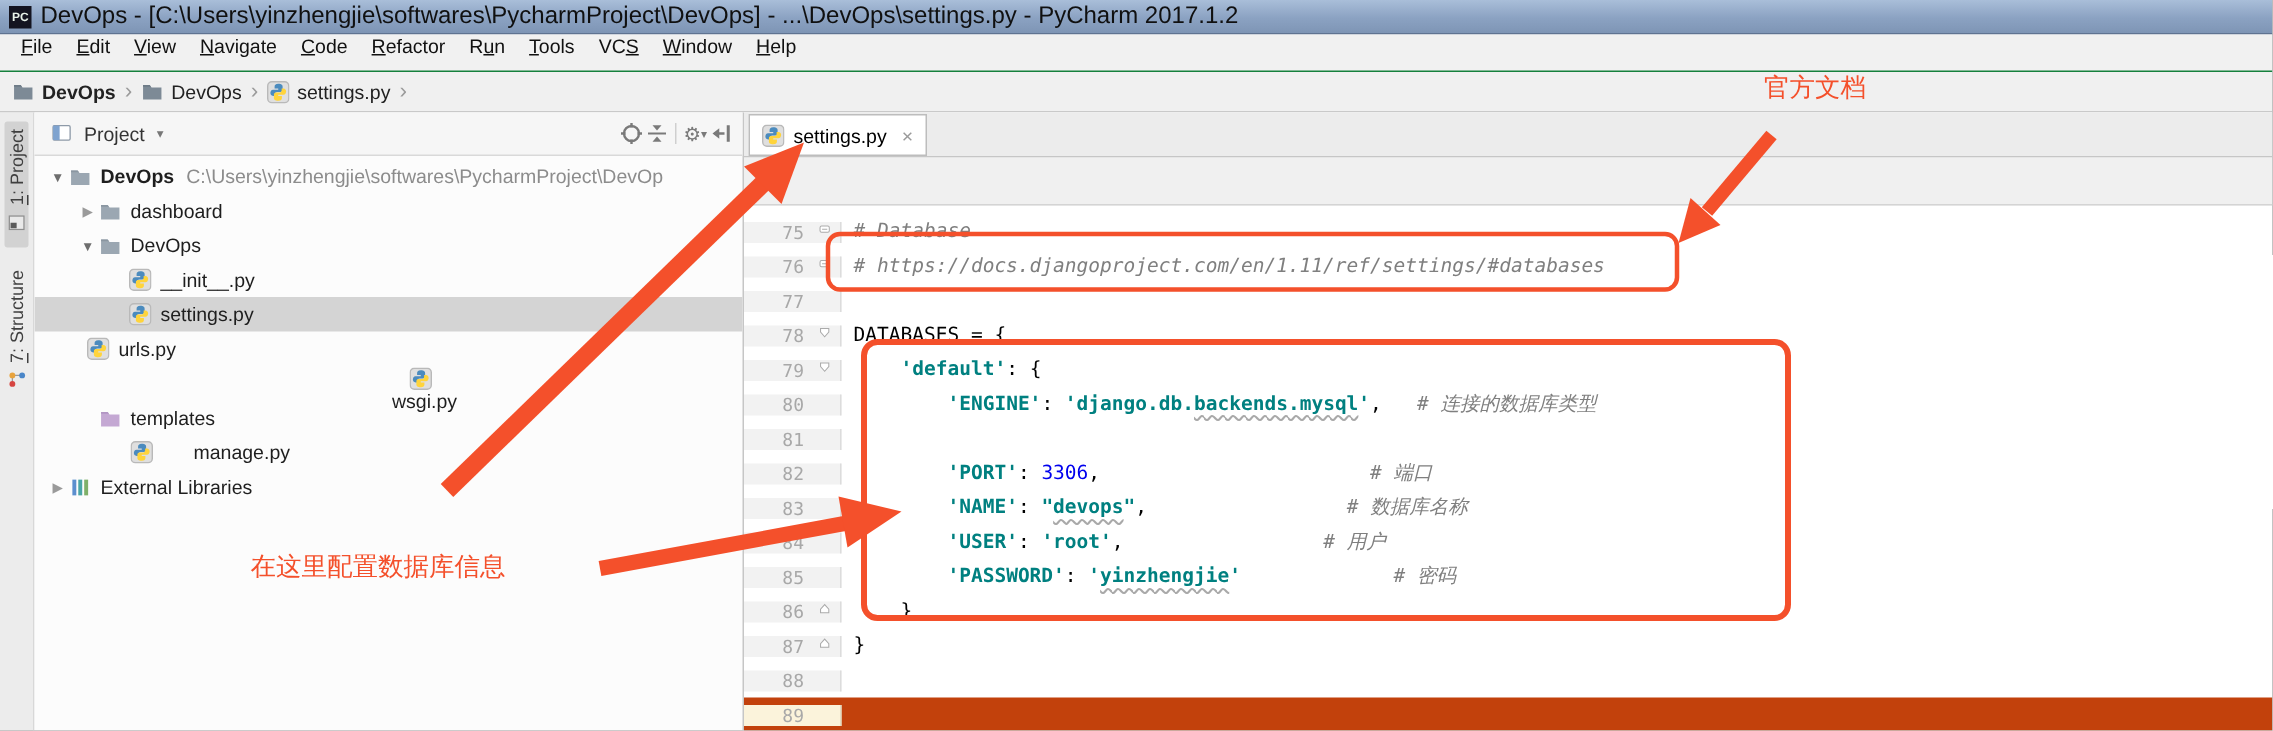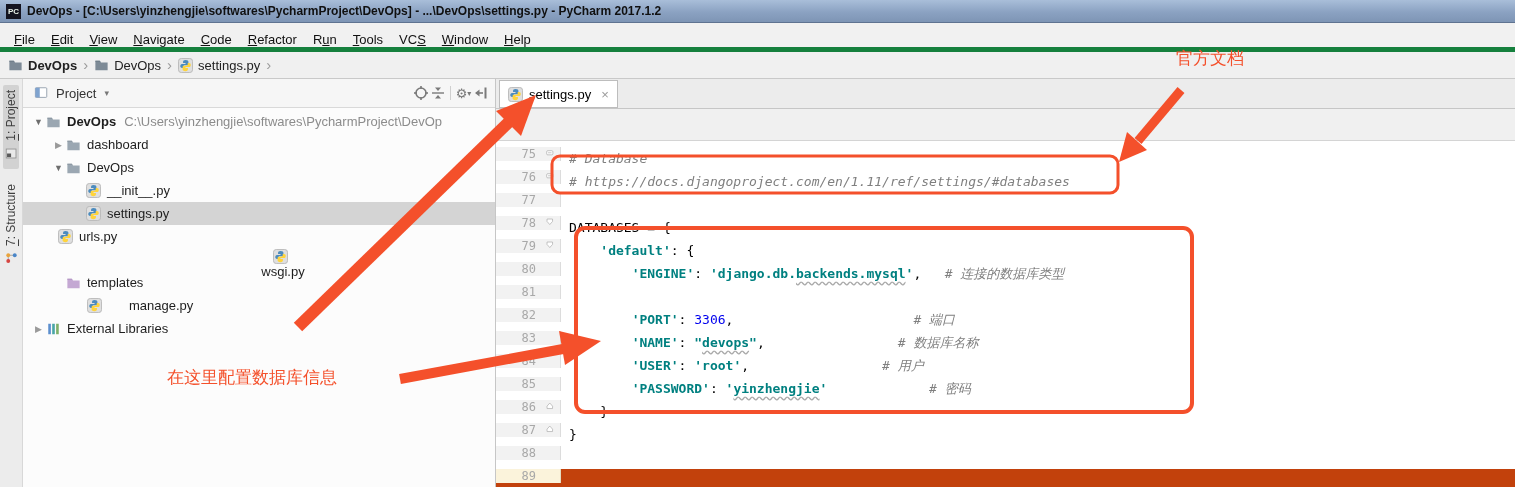--- a/index.html
+++ b/index.html
@@ -3,24 +3,24 @@
 <meta charset="utf-8">
 <style>
   html,body{margin:0;padding:0;background:#888;}
   .win{position:relative;width:1515px;height:487px;background:#fff;overflow:hidden;
        font-family:"Liberation Sans",sans-serif;-webkit-font-smoothing:antialiased;}
   
   .titlebar{height:22px;background:linear-gradient(180deg,#A9BED9 0%,#8BA2C2 55%,#7E95B5 100%);
             display:flex;align-items:center;padding:0 6px;border-bottom:1px solid #5F7391;}
   .appicon{width:15px;height:15px;background:#141420;color:#E8F2E8;font-size:8px;font-weight:bold;
            display:flex;align-items:center;justify-content:center;margin-right:6px;flex:0 0 auto;}
-  .titletxt{font-size:12px;color:#101010;white-space:nowrap;overflow:hidden;font-weight:bold;}
-  
-  .menubar{height:24px;background:#F1F1F1;display:flex;align-items:flex-end;padding-left:6px;
-           border-bottom:5px solid #15803d;}
+  .titletxt{font-size:16px;color:#101010;white-space:nowrap;overflow:hidden;}
+  
+  .menubar{height:24px;background:#F1F1F1;display:flex;align-items:flex-start;padding-left:6px;
+           border-bottom:1px solid #15803d;}
   .menuitem{font-size:13px;color:#111;padding:0 8px;cursor:default;white-space:pre;}
   .menuitem u{text-decoration:underline;}
   
   .crumbs{height:26px;background:#F0F0F0;display:flex;align-items:center;padding-left:8px;
           border-bottom:1px solid #C9C9C9;}
   .crumb{display:flex;align-items:center;font-size:13px;color:#222;gap:5px;}
   .crumb.bold{font-weight:bold;}
   .crumb-sep{color:#9B9B9B;font-size:15px;margin:0 6px 2px 6px;}
   .cicon{display:inline-flex;width:15px;height:15px;}
   
@@ -50,21 +50,21 @@
   .tpath{color:#8C8C8C;margin-left:8px;}
   
   .editor{flex:1;display:flex;flex-direction:column;background:#fff;min-width:0;}
   .tabbar{height:29px;background:#ECECEC;border-bottom:1px solid #C6C6C6;display:flex;align-items:flex-end;
           padding-left:3px;flex:0 0 auto;}
   .tab{height:26px;background:#FFF;border:1px solid #BDBDBD;display:flex;align-items:center;
        padding:0 8px;gap:6px;font-size:13px;color:#000;}
   .tab .close{color:#9A9A9A;font-size:13px;margin-left:4px;}
   .seam{height:31px;background:#F0F0F0;border-bottom:1px solid #D4D4D4;flex:0 0 auto;}
   .codearea{flex:1;padding-top:6px;font-family:"DejaVu Sans Mono","Liberation Mono",monospace;}
-  .crow{height:23px;display:flex;align-items:flex-start;}
+  .crow{height:23px;display:flex;align-items:center;}
   .crow .gut{width:64px;background:#F2F2F2;border-right:1px solid #DCDCDC;display:flex;align-items:center;flex:0 0 auto;}
   .crow.hl{background:#c2410c;}
   .crow.hl .gut{background:#FBF3DB;border-right-color:#E4DCC2;}
   .lnum{flex:1;text-align:right;padding-right:7px;font-size:12px;color:#A8A8A8;}
   .fold{width:17px;display:flex;align-items:center;justify-content:center;}
   .cline{margin:0;padding-left:8px;font-size:13px;line-height:23px;white-space:pre;font-family:inherit;}
   .tk-p{color:#000;}
   .tk-c{color:#7F7F7F;font-style:italic;}
   .tk-k{color:#008080;font-weight:bold;}
   .tk-s{color:#008080;font-weight:bold;}

